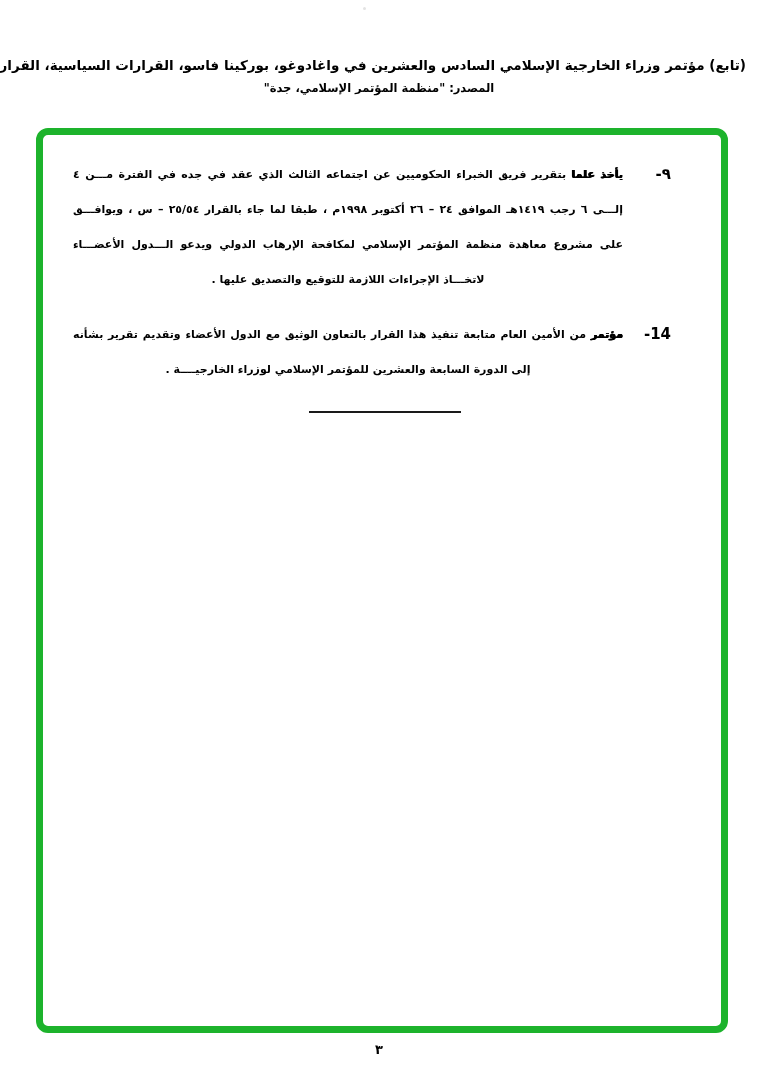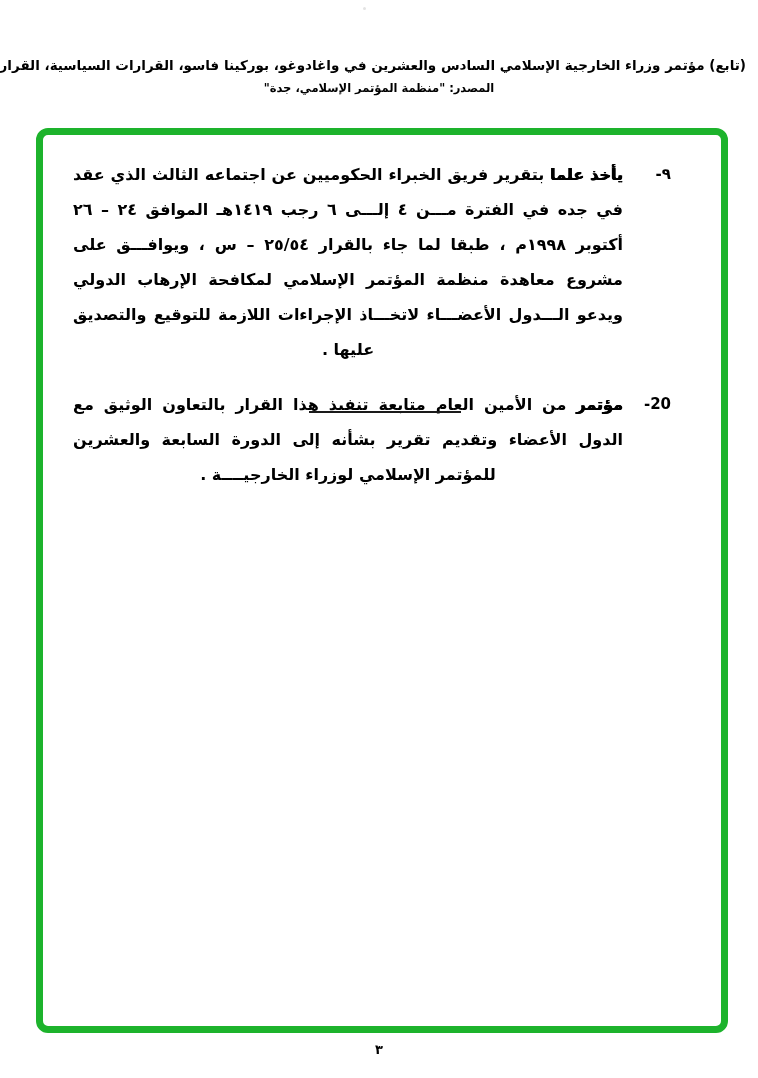--- a/index.html
+++ b/index.html
@@ -56,21 +56,21 @@
   }
   .res-number {
     position: absolute;
     right: 0; top: 0;
     font-size: 15px;
     font-weight: bold;
     line-height: 35px;
   }
   .res-text {
     margin: 0;
-    font-size: 16px;
+    font-size: 11px;
     font-weight: bold;
     line-height: 35px;
     text-align: justify;
     text-align-last: center;
   }
   .res-lead {
     font-weight: bold;
     text-shadow: 0.45px 0 0 #000, -0.45px 0 0 #000;
   }
   .separator {
@@ -108,21 +108,21 @@
 
   <section class="green-box">
     <div class="items">
 
       <div class="res-item">
         <span class="res-number">٩-</span>
         <p class="res-text"><span class="res-lead">يأخذ علما</span><span> بتقرير فريق الخبراء الحكوميين عن اجتماعه الثالث الذي عقد في جده في الفترة مـــن ٤ إلـــى ٦ رجب ١٤١٩هـ الموافق ٢٤ – ٢٦ أكتوبر ١٩٩٨م ، طبقا لما جاء بالقرار ٢٥/٥٤ – س ، ويوافـــق على مشروع معاهدة منظمة المؤتمر الإسلامي لمكافحة الإرهاب الدولي ويدعو الـــدول الأعضـــاء لاتخـــاذ الإجراءات اللازمة للتوقيع والتصديق عليها .</span></p>
       </div>
 
       <div class="res-item">
-        <span class="res-number">20-</span>
+        <span class="res-number">14-</span>
         <p class="res-text"><span class="res-lead">مؤتمر</span><span> من الأمين العام متابعة تنفيذ هذا القرار بالتعاون الوثيق مع الدول الأعضاء وتقديم تقرير بشأنه إلى الدورة السابعة والعشرين للمؤتمر الإسلامي لوزراء الخارجيــــة .</span></p>
       </div>
 
     </div>
 
     <div class="separator">
       <span class="seg seg1"></span><span class="seg seg2"></span>
     </div>
   </section>
 

